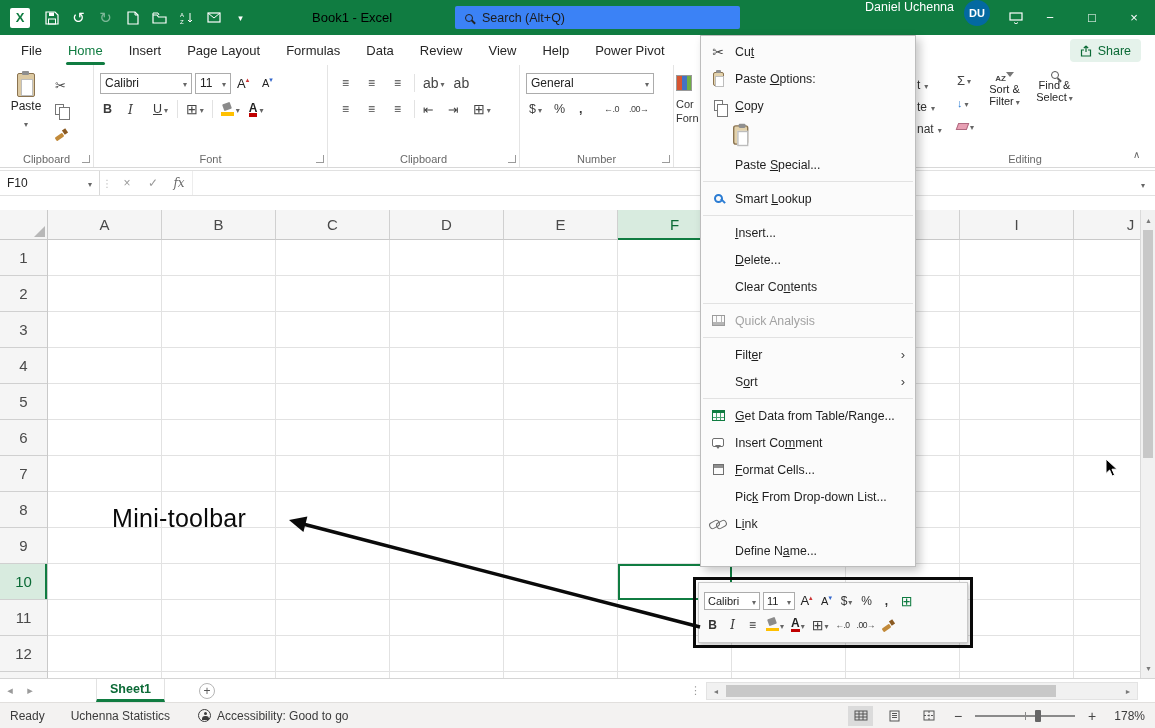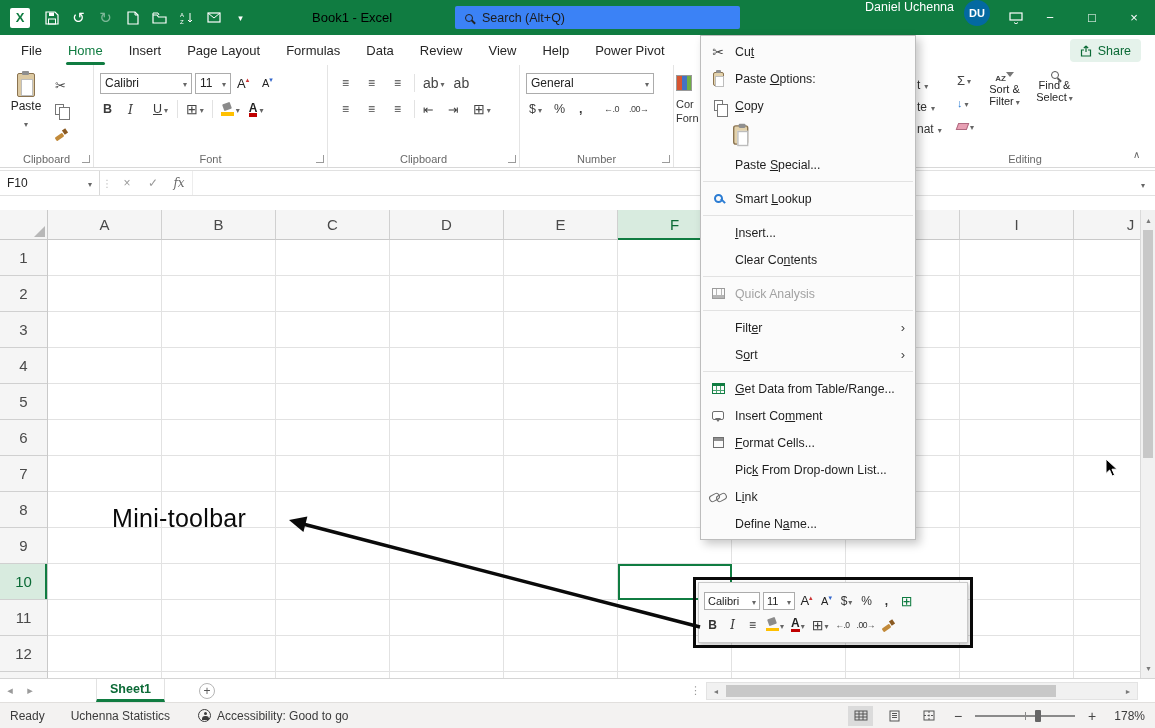--- a/index.html
+++ b/index.html
@@ -611,20 +611,24 @@
         </span>
         <span class="lbl">Smart <span class="ul">L</span>ookup</span>
       </div>
       <div class="sep"></div>
       <div class="mi">
         <span class="ic"></span>
         <span class="lbl"><span class="ul">I</span>nsert...</span>
       </div>
       <div class="mi">
         <span class="ic"></span>
+        <span class="lbl"><span class="ul">D</span>elete...</span>
+      </div>
+      <div class="mi">
+        <span class="ic"></span>
         <span class="lbl">Clear Co<span class="ul">n</span>tents</span>
       </div>
       <div class="sep"></div>
       <div class="mi disabled">
         <span class="ic">
           <span class="mic mic-quick-analysis"></span>
         </span>
         <span class="lbl">Quick Analysis</span>
       </div>
       <div class="sep"></div>

